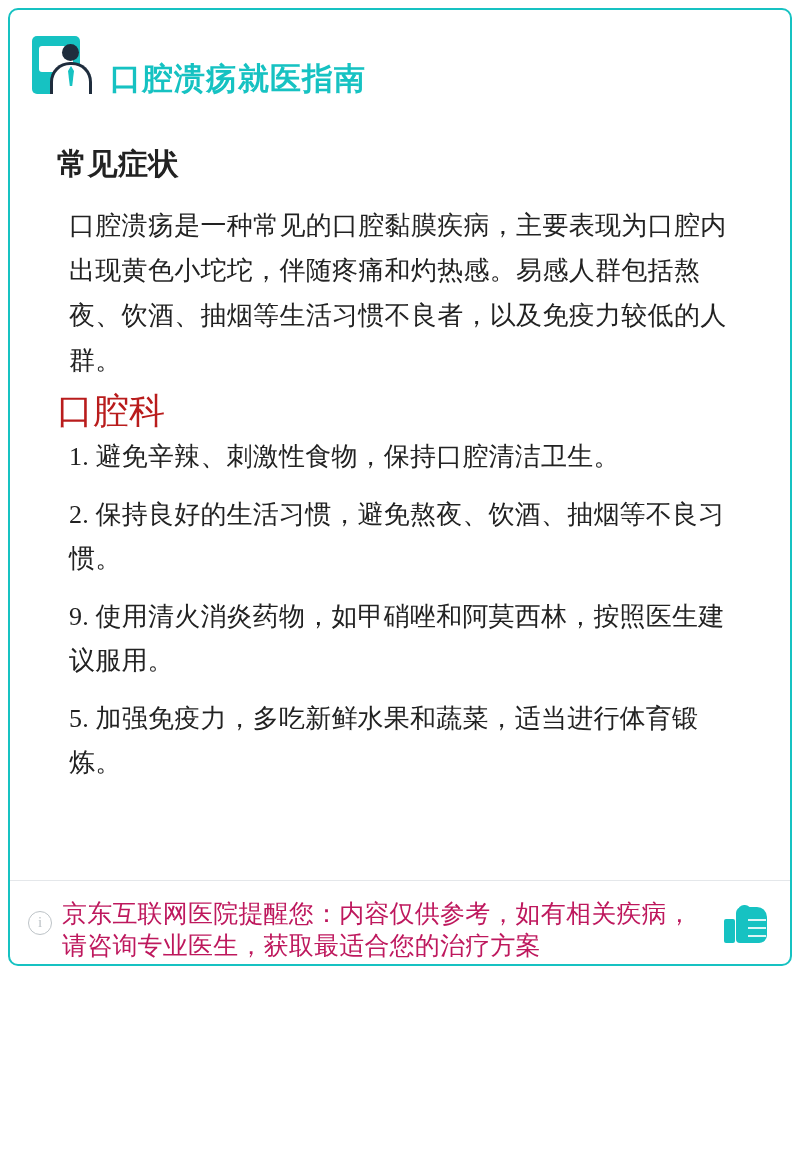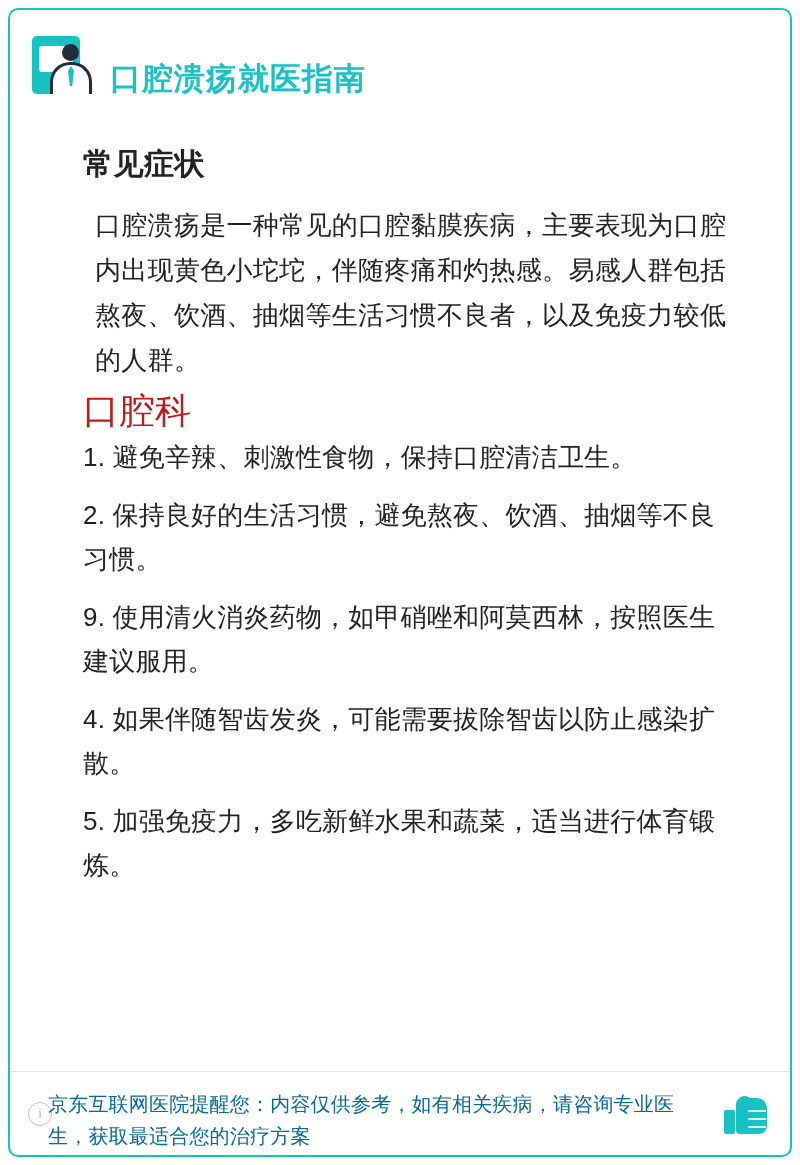--- a/index.html
+++ b/index.html
@@ -12,21 +12,21 @@
     height: 1165px;
     font-family: "Liberation Sans", "DejaVu Sans", sans-serif;
     position: relative;
     overflow: hidden;
   }
   .card {
     position: absolute;
     left: 8px;
     top: 8px;
     width: 784px;
-    height: 1149px;
+    height: 958px;
     box-sizing: border-box;
     border: 2px solid #16c2c2;
     border-radius: 10px;
     background: #ffffff;
     overflow: hidden;
   }
   .doc-icon {
     position: absolute;
     left: 22px;
     top: 26px;
@@ -85,25 +85,26 @@
     position: absolute;
     left: 100px;
     top: 48px;
     font-size: 31px;
     font-weight: bold;
     color: #16c2c2;
     letter-spacing: 1px;
   }
   .content {
     position: absolute;
-    left: 11px;
+    left: 0;
     top: 112px;
     right: 0;
-    padding: 0 58px 0 62px;
-    box-sizing: border-box;
+    padding: 0 58px 0 47px;
+    box-sizing: border-box;
+    font-family: Liberation Serif, serif;
   }
   h2.section {
     font-size: 30px;
     font-weight: bold;
     color: #222222;
     margin: 28px 0 18px 0;
     letter-spacing: 0.5px;
   }
   h2.section.first {
     margin-top: 22px;
@@ -123,21 +124,21 @@
   }
   ol.tips {
     list-style: none;
     margin: 0;
     padding: 0;
   }
   ol.tips li {
     font-size: 26px;
     line-height: 44px;
     color: #222222;
-    margin: 0 0 14px 0;
+    margin: 0 0 14px 12px;
     letter-spacing: 0.2px;
   }
   .footer {
     position: absolute;
     left: 0;
     bottom: 0;
     width: 100%;
     height: 84px;
     border-top: 1px solid #e4e7ea;
     box-sizing: border-box;
@@ -151,26 +152,26 @@
     border: 1.5px solid #bdc3c7;
     border-radius: 50%;
     color: #bdc3c7;
     font-size: 15px;
     line-height: 21px;
     text-align: center;
     font-family: "Liberation Serif", serif;
   }
   .footer .disclaimer {
     position: absolute;
-    left: 38px;
+    left: 52px;
     top: 16px;
     width: 640px;
-    font-size: 20px;
+    font-size: 25px;
     line-height: 32px;
-    color: #0369a1;
+    color: #be185d;
     letter-spacing: 0.2px;
   }
   .thumb {
     position: absolute;
     right: 22px;
     top: 24px;
     width: 44px;
     height: 40px;
   }
   .thumb .pad {
@@ -247,21 +248,20 @@
 
     <h2 class="section first">常见症状</h2>
     <p class="para">口腔溃疡是一种常见的口腔黏膜疾病，主要表现为口腔内出现黄色小坨坨，伴随疼痛和灼热感。易感人群包括熬夜、饮酒、抽烟等生活习惯不良者，以及免疫力较低的人群。</p>
 
     <p class="sub">口腔科</p>
 
     <ol class="tips">
       <li>1. 避免辛辣、刺激性食物，保持口腔清洁卫生。</li>
       <li>2. 保持良好的生活习惯，避免熬夜、饮酒、抽烟等不良习惯。</li>
       <li>9. 使用清火消炎药物，如甲硝唑和阿莫西林，按照医生建议服用。</li>
-      <li>4. 如果伴随智齿发炎，可能需要拔除智齿以防止感染扩散。</li>
       <li>5. 加强免疫力，多吃新鲜水果和蔬菜，适当进行体育锻炼。</li>
     </ol>
   </div>
 
   <div class="footer">
     <div class="info-icon">i</div>
     <div class="disclaimer">京东互联网医院提醒您：内容仅供参考，如有相关疾病，请咨询专业医生，获取最适合您的治疗方案</div>
     <div class="thumb">
       <div class="pad"></div>
       <div class="up"></div>

